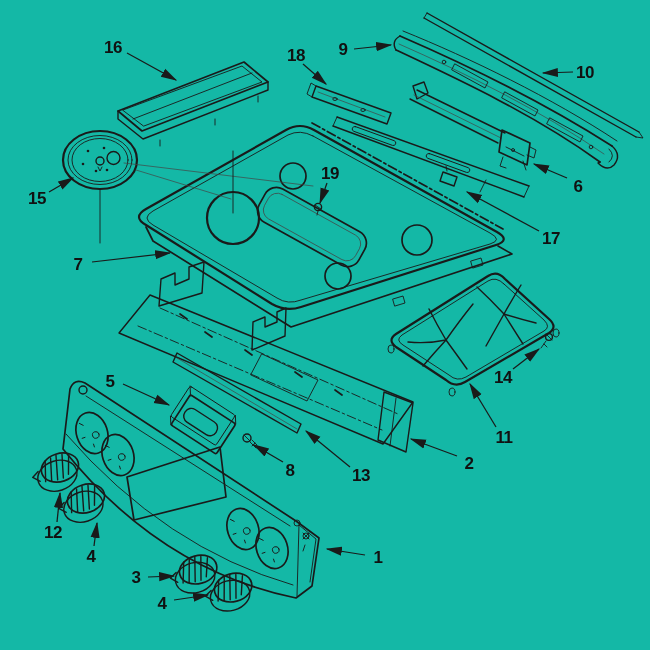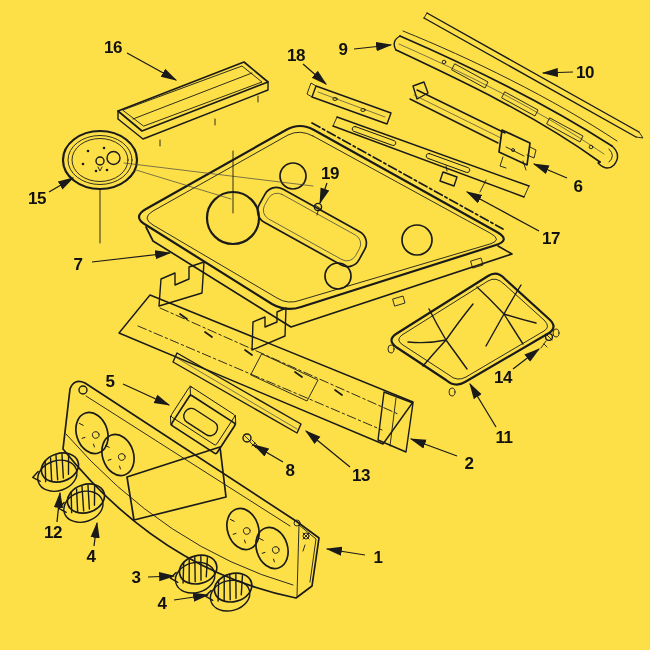--- a/index.html
+++ b/index.html
@@ -1,16 +1,16 @@
 <!DOCTYPE html>
 <html><head>
 <meta charset="utf-8">
 <style>
   html,body{margin:0;padding:0;background:#fff;}
-  .stage{position:relative;width:650px;height:650px;background:#fde047;overflow:hidden;
+  .stage{position:relative;width:650px;height:650px;background:#14b8a6;overflow:hidden;
          font-family:"Liberation Sans",sans-serif;}
   svg{display:block;}
   .ln{fill:none;stroke:#1a1a1a;stroke-width:1.4;stroke-linecap:round;stroke-linejoin:round;}
   .thick{stroke-width:2.2;}
   .med{stroke-width:1.7;}
   .thin{stroke-width:0.9;}
   .xthin{stroke-width:0.7;stroke:#444;}
   .lbl{font:bold 17px "Liberation Sans",sans-serif;fill:#111;letter-spacing:-0.5px;}
   .ldr{fill:none;stroke:#1a1a1a;stroke-width:1.25;}
   .dashdot{stroke-dasharray:9 3 2.5 3;}

